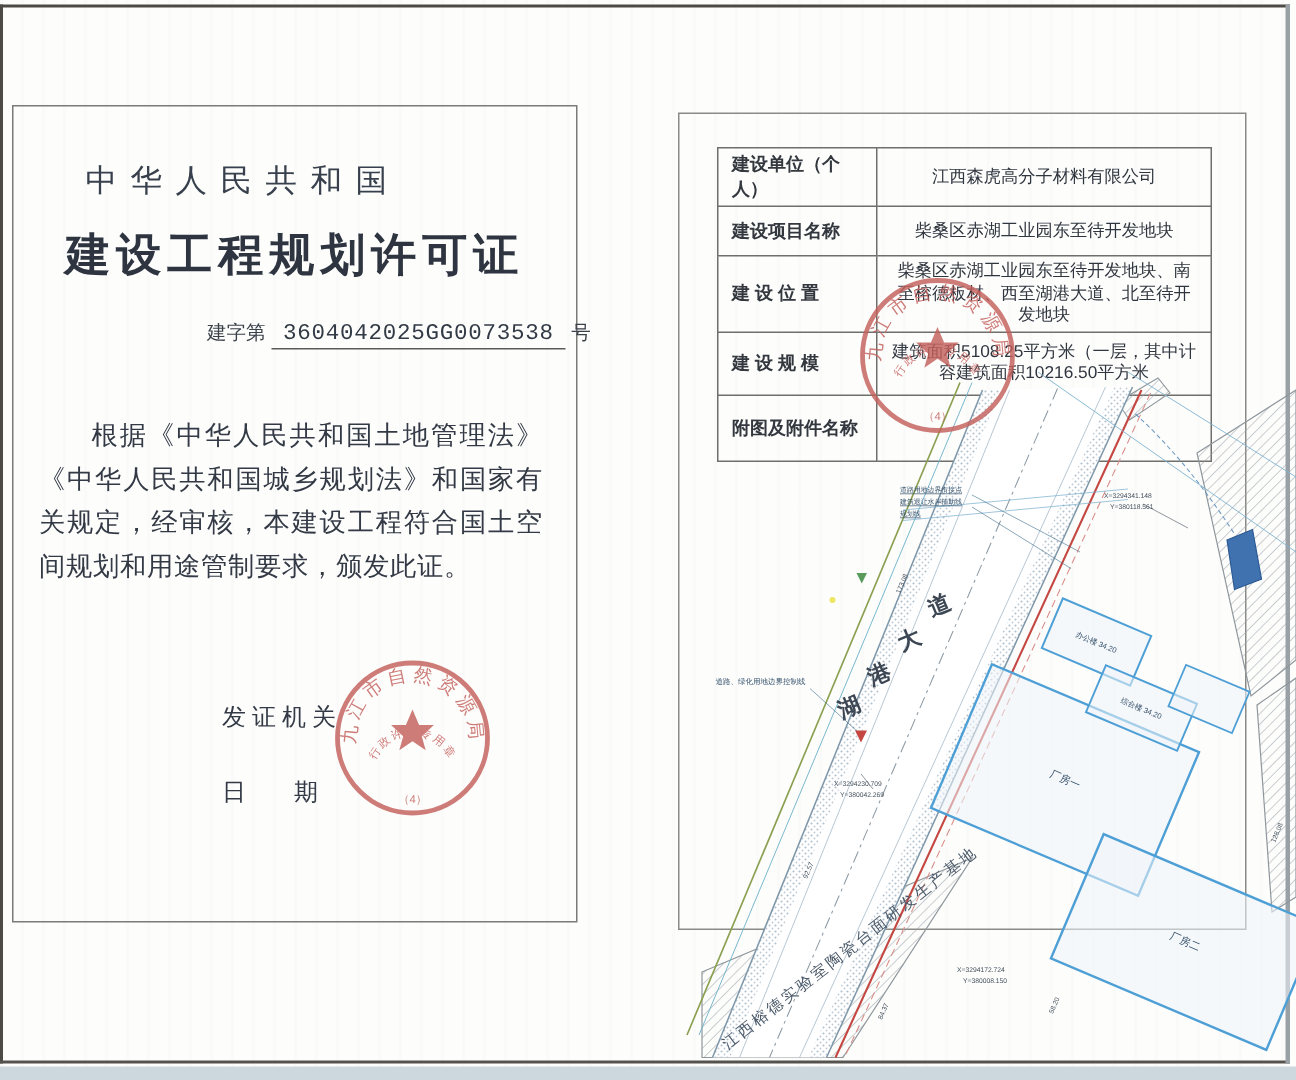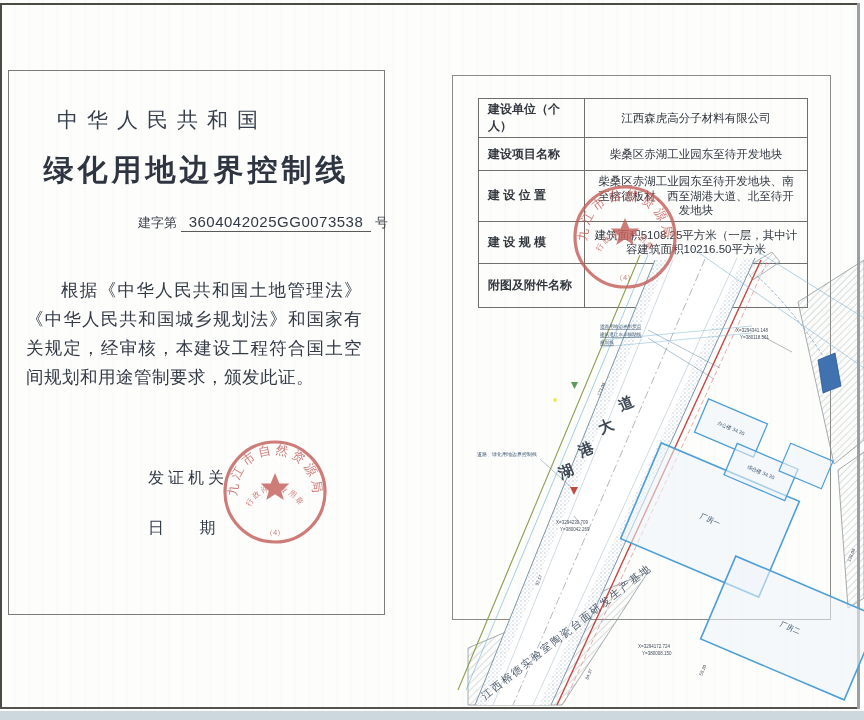--- a/index.html
+++ b/index.html
@@ -13,26 +13,26 @@
   .edge-bottom { left:0; top:707px; width:860px; height:2px; background:#55534e; }
   .edge-right { left:857px; top:3px; width:3px; height:706px; background:#9aa1a6; }
   .edge-band { left:0; top:711px; width:864px; height:9px; background:#ccd7de; }
   
   .page-left { left:8px; top:70px; width:377px; height:545px; border:1.5px solid #7b7b78; }
   .country { left:8px; top:106px; width:308px; text-align:center; font-family:Liberation Sans, sans-serif;
              font-size:21px; letter-spacing:9px; color:#37404c; }
   .cert-title { left:8px; top:150px; width:377px; text-align:center; font-weight:bold;
                 font-size:30px; letter-spacing:4px; color:#2e3540; }
   .permit-line { left:138px; top:213px; font-size:13px; color:#3a4149; }
-  .permit-no { font-family:Liberation Sans, sans-serif; font-size:15px; color:#323a46;
+  .permit-no { font-family:Liberation Mono, monospace; font-size:15px; color:#323a46;
                border-bottom:1px solid #5a5a5a; padding:0 8px 1px 8px; letter-spacing:0.5px; }
   .cert-body { left:26px; top:276px; width:336px; font-size:17.5px; line-height:29px;
                color:#333a45; text-align:justify; text-indent:2em; letter-spacing:0.5px; }
   .issuer { left:148px; top:468px; font-size:16px; letter-spacing:4px; color:#333a45; }
-  .date-row { left:148px; top:518px; font-size:16px; color:#333a45; white-space:pre; }
+  .date-row { left:148px; top:518px; font-size:16px; color:#333a45; white-space:pre;font-family:Liberation Serif, serif; }
   .date-val { left:225px; top:520px; font-size:15px; color:#333a45; letter-spacing:1px; }
   
   .page-right { left:452px; top:75px; width:379px; height:545px; border:1.3px solid #8a8a86; }
   table.permit { position:absolute; left:478px; top:98px; width:330px; border-collapse:collapse; }
   table.permit td { border:1px solid #6f6f6c; vertical-align:middle; }
   td.lbl { width:106px; padding:2px 4px 2px 9px; font-size:12px; font-weight:bold; color:#33383f; }
   td.val { padding:3px 8px; font-size:11.5px; line-height:14.5px; color:#30363f;text-align:center; }
   .r1 { height:35px; } .r2 { height:33px; } .r3 { height:32px; } .r4 { height:42px; } .r5 { height:44px; }
   
   .seal { opacity:0.82; pointer-events:none; }
@@ -45,21 +45,21 @@
 <div id="canvas">
 
   <div class="abs edge-top"></div>
   <div class="abs edge-left"></div>
   <div class="abs edge-bottom"></div>
   <div class="abs edge-right"></div>
   <div class="abs edge-band"></div>
 
   <div class="abs page-left"></div>
   <div class="abs country">中华人民共和国</div>
-  <div class="abs cert-title">绿化用地边界控制线</div>
+  <div class="abs cert-title">建设工程规划许可证</div>
   <div class="abs permit-line">
     <span>建字第</span>
     <span class="permit-no">3604042025GG0073538</span>
     <span>号</span>
   </div>
   <div class="abs cert-body">根据《中华人民共和国土地管理法》《中华人民共和国城乡规划法》和国家有关规定，经审核，本建设工程符合国土空间规划和用途管制要求，颁发此证。</div>
   <div class="abs issuer">发证机关</div>
   <div class="abs date-row">日        期</div>
 
   <div class="abs page-right"></div>

